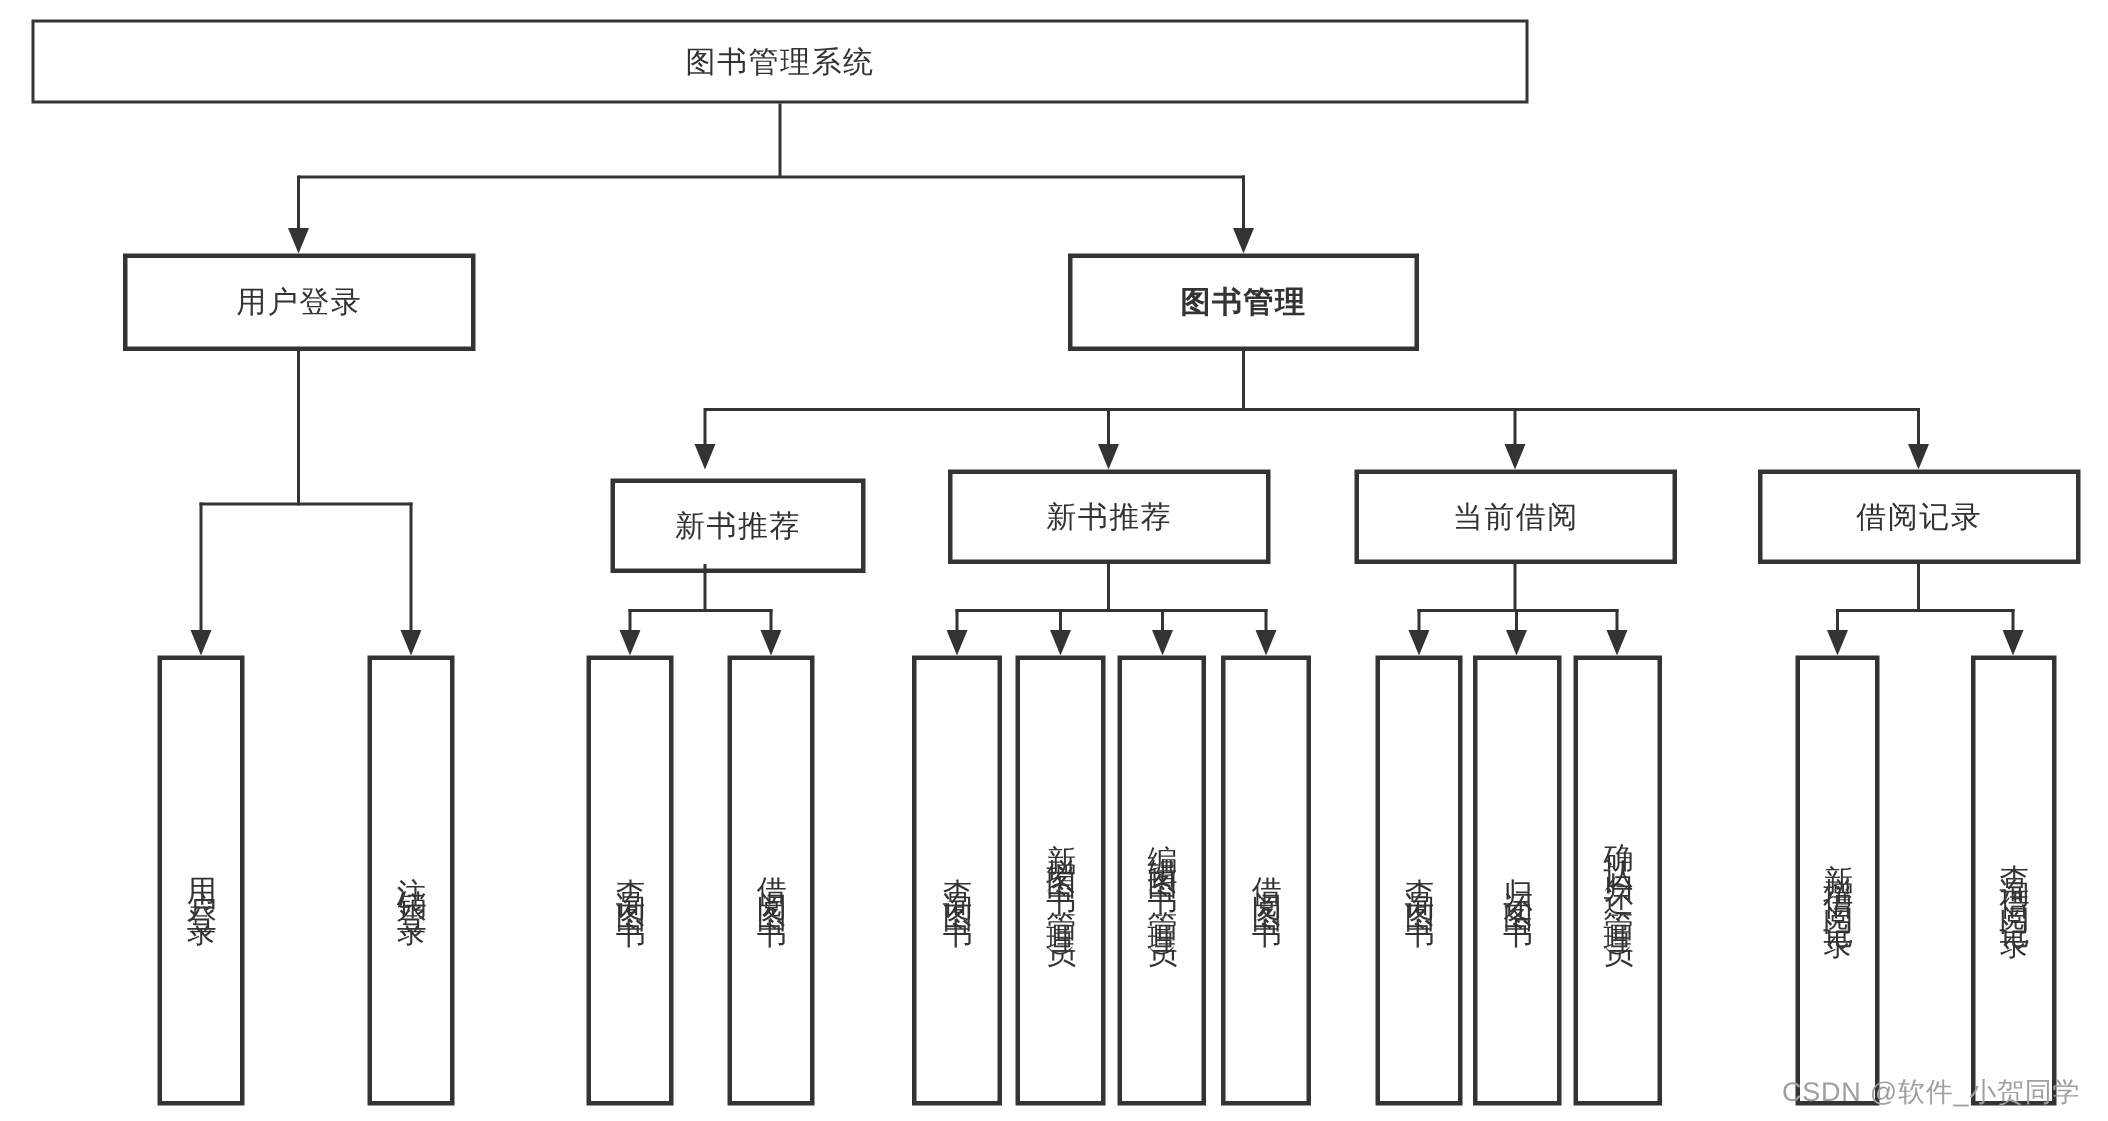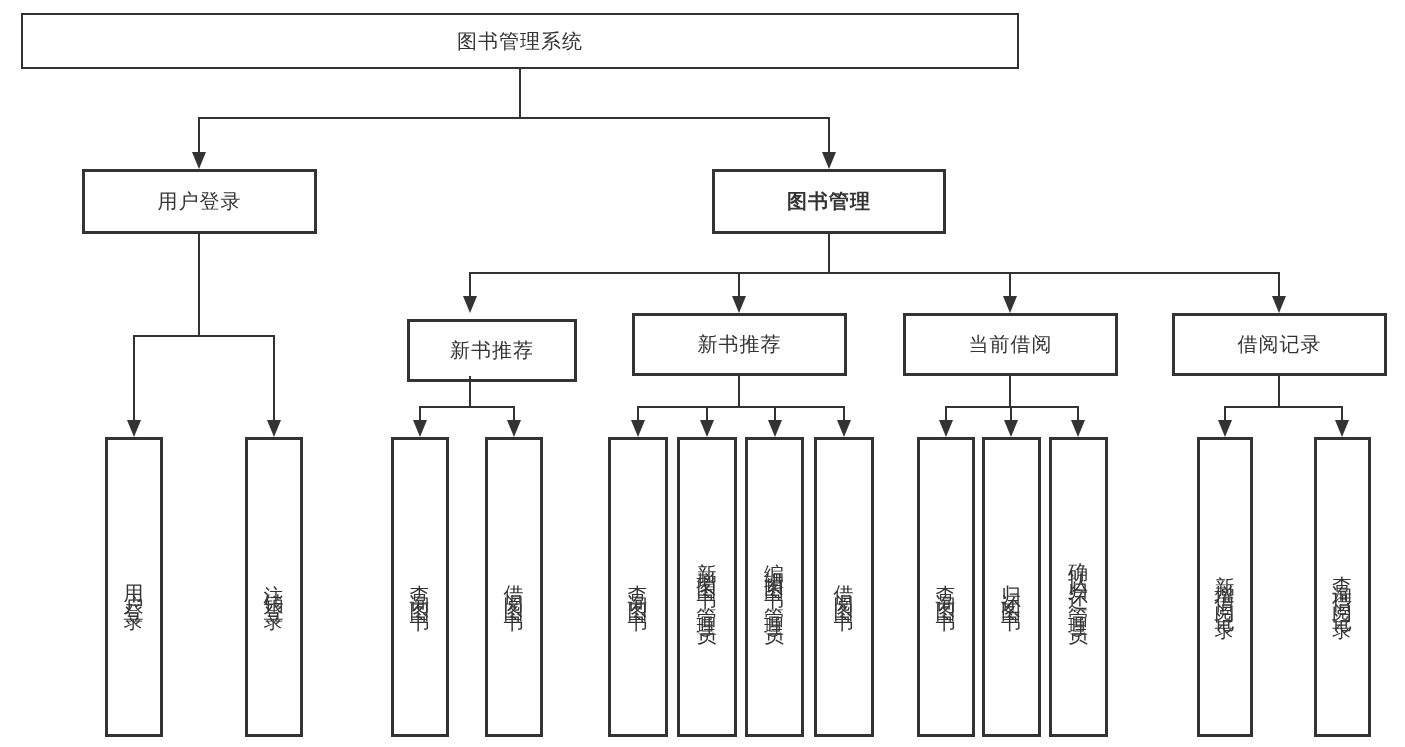--- a/index.html
+++ b/index.html
@@ -157,14 +157,15 @@
     <span class="vtext">确认归还（管理员）</span>
   </div>
 
   <div class="vbox" style="left:1197px;top:437px;width:56px;height:300px;">
     <span class="vtext">新增借阅记录</span>
   </div>
   <div class="vbox" style="left:1314px;top:437px;width:57px;height:300px;">
     <span class="vtext">查询借阅记录</span>
   </div>
 
+  <div class="watermark">CSDN @软件_小贺同学</div>
 
 </div>
 
 </body></html>

